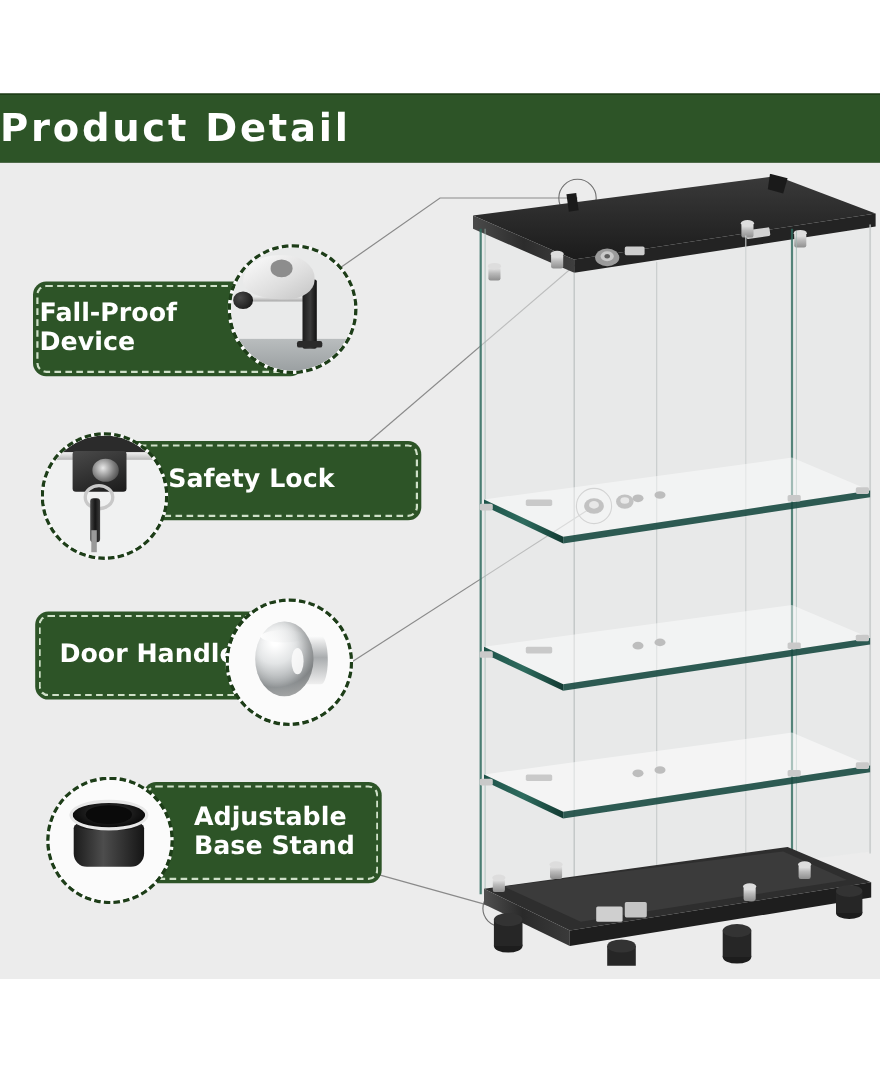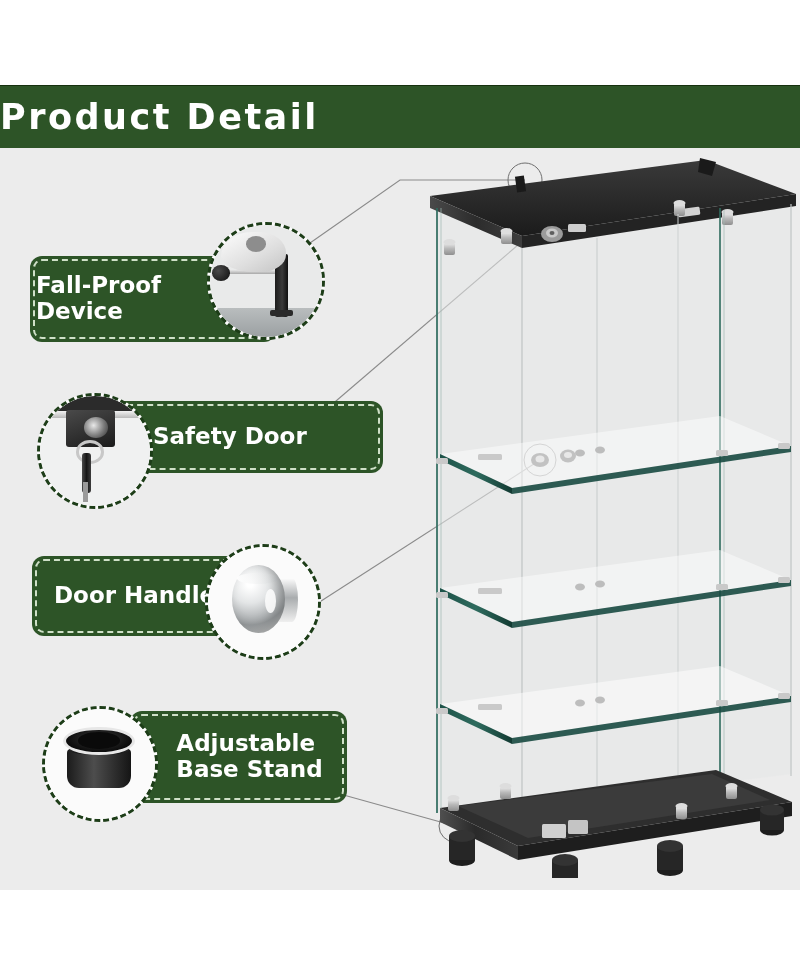--- a/index.html
+++ b/index.html
@@ -320,21 +320,21 @@
             <div class="fp-foot"></div>
           <div class="fp-hand"></div>
             <div class="fp-thumb"></div>
             <div class="fp-knob"></div>
         </div>
       </div>
     </div>
 
     <div class="feature">
       <div class="badge" style="left:95px;top:253px;width:230px;height:72px;padding-left:58px;">
-        <span class="badge-text">Safety Door</span>
+        <span class="badge-text">Safety Lock</span>
       </div>
       <div class="circle" style="left:37px;top:245px;width:110px;height:110px;">
         <div class="circle-inner">
           <div class="sl-bg"></div>
             <div class="sl-top"></div>
             <div class="sl-rail"></div>
           <div class="sl-plate"></div>
             <div class="sl-cyl"></div>
           <div class="sl-ring"></div>
             <div class="sl-key"></div>

